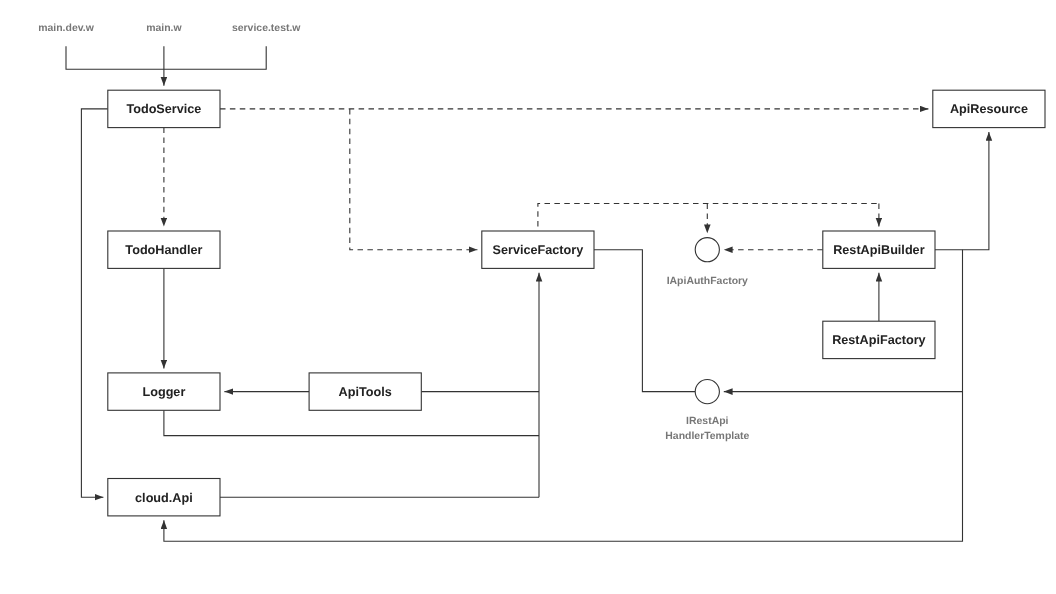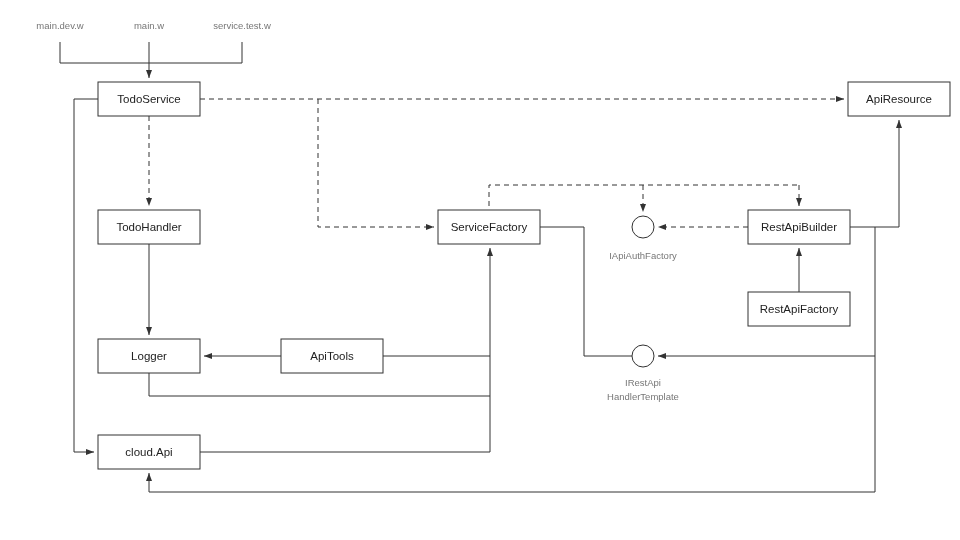--- a/index.html
+++ b/index.html
@@ -1,17 +1,17 @@
 <!DOCTYPE html>
 <html><head>
 <meta charset="utf-8">
 <style>
   html,body{margin:0;padding:0;background:#ffffff;}
   body{width:960px;height:540px;overflow:hidden;font-family:"Liberation Sans",sans-serif;}
-  #canvas{position:relative;width:960px;height:540px;background:#ffffff;}
+  #canvas{position:relative;width:960px;height:540px;background:#ffffff;font-weight:bold;}
   svg{position:absolute;top:0;left:0;width:960px;height:540px;}
   .node-rect{fill:#ffffff;stroke:#333333;stroke-width:1;}
   .node-circle{fill:#ffffff;stroke:#333333;stroke-width:1;}
   .edge{fill:none;stroke:#333333;stroke-width:1;}
   .edge-dashed{fill:none;stroke:#333333;stroke-width:1;stroke-dasharray:5 4;}
   .node-label{font-family:"Liberation Sans",sans-serif;font-size:11.5px;fill:#222222;text-anchor:middle;dominant-baseline:middle;}
   .ext-label{font-family:"Liberation Sans",sans-serif;font-size:9.5px;fill:#777777;text-anchor:middle;dominant-baseline:middle;}
   .iface-label{font-family:"Liberation Sans",sans-serif;font-size:9.5px;fill:#777777;text-anchor:middle;dominant-baseline:middle;}
 </style>
 </head>

